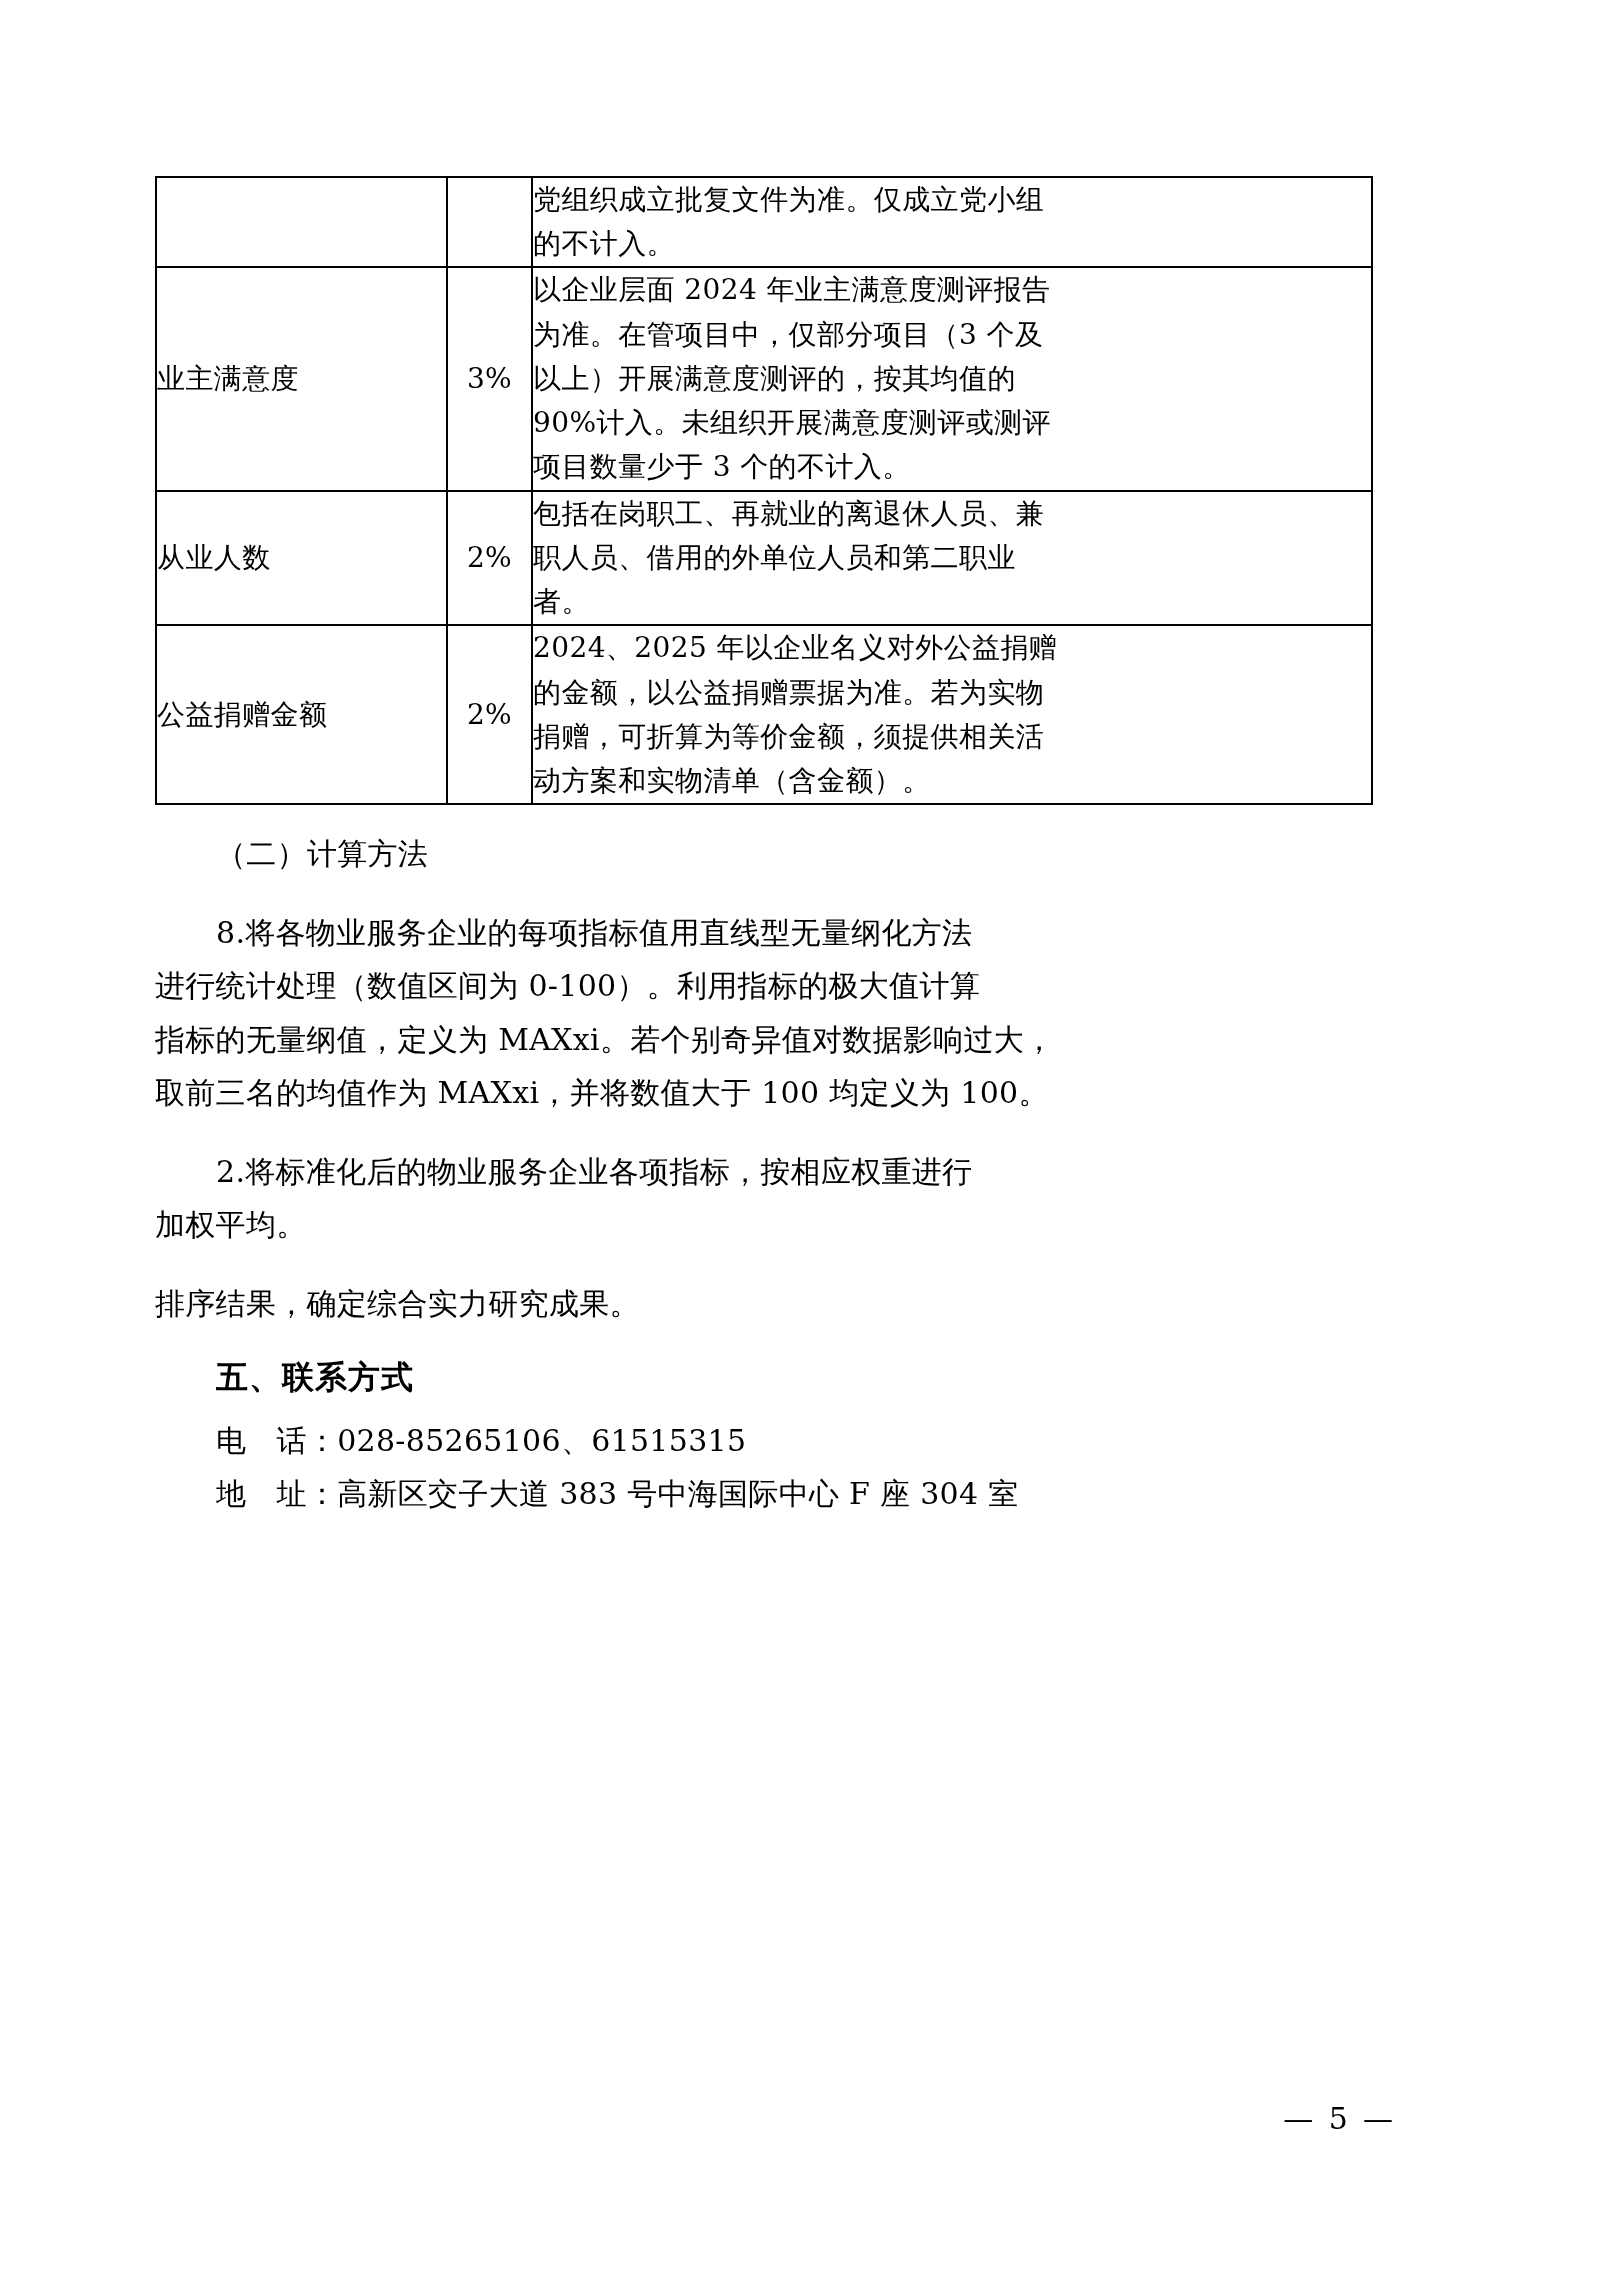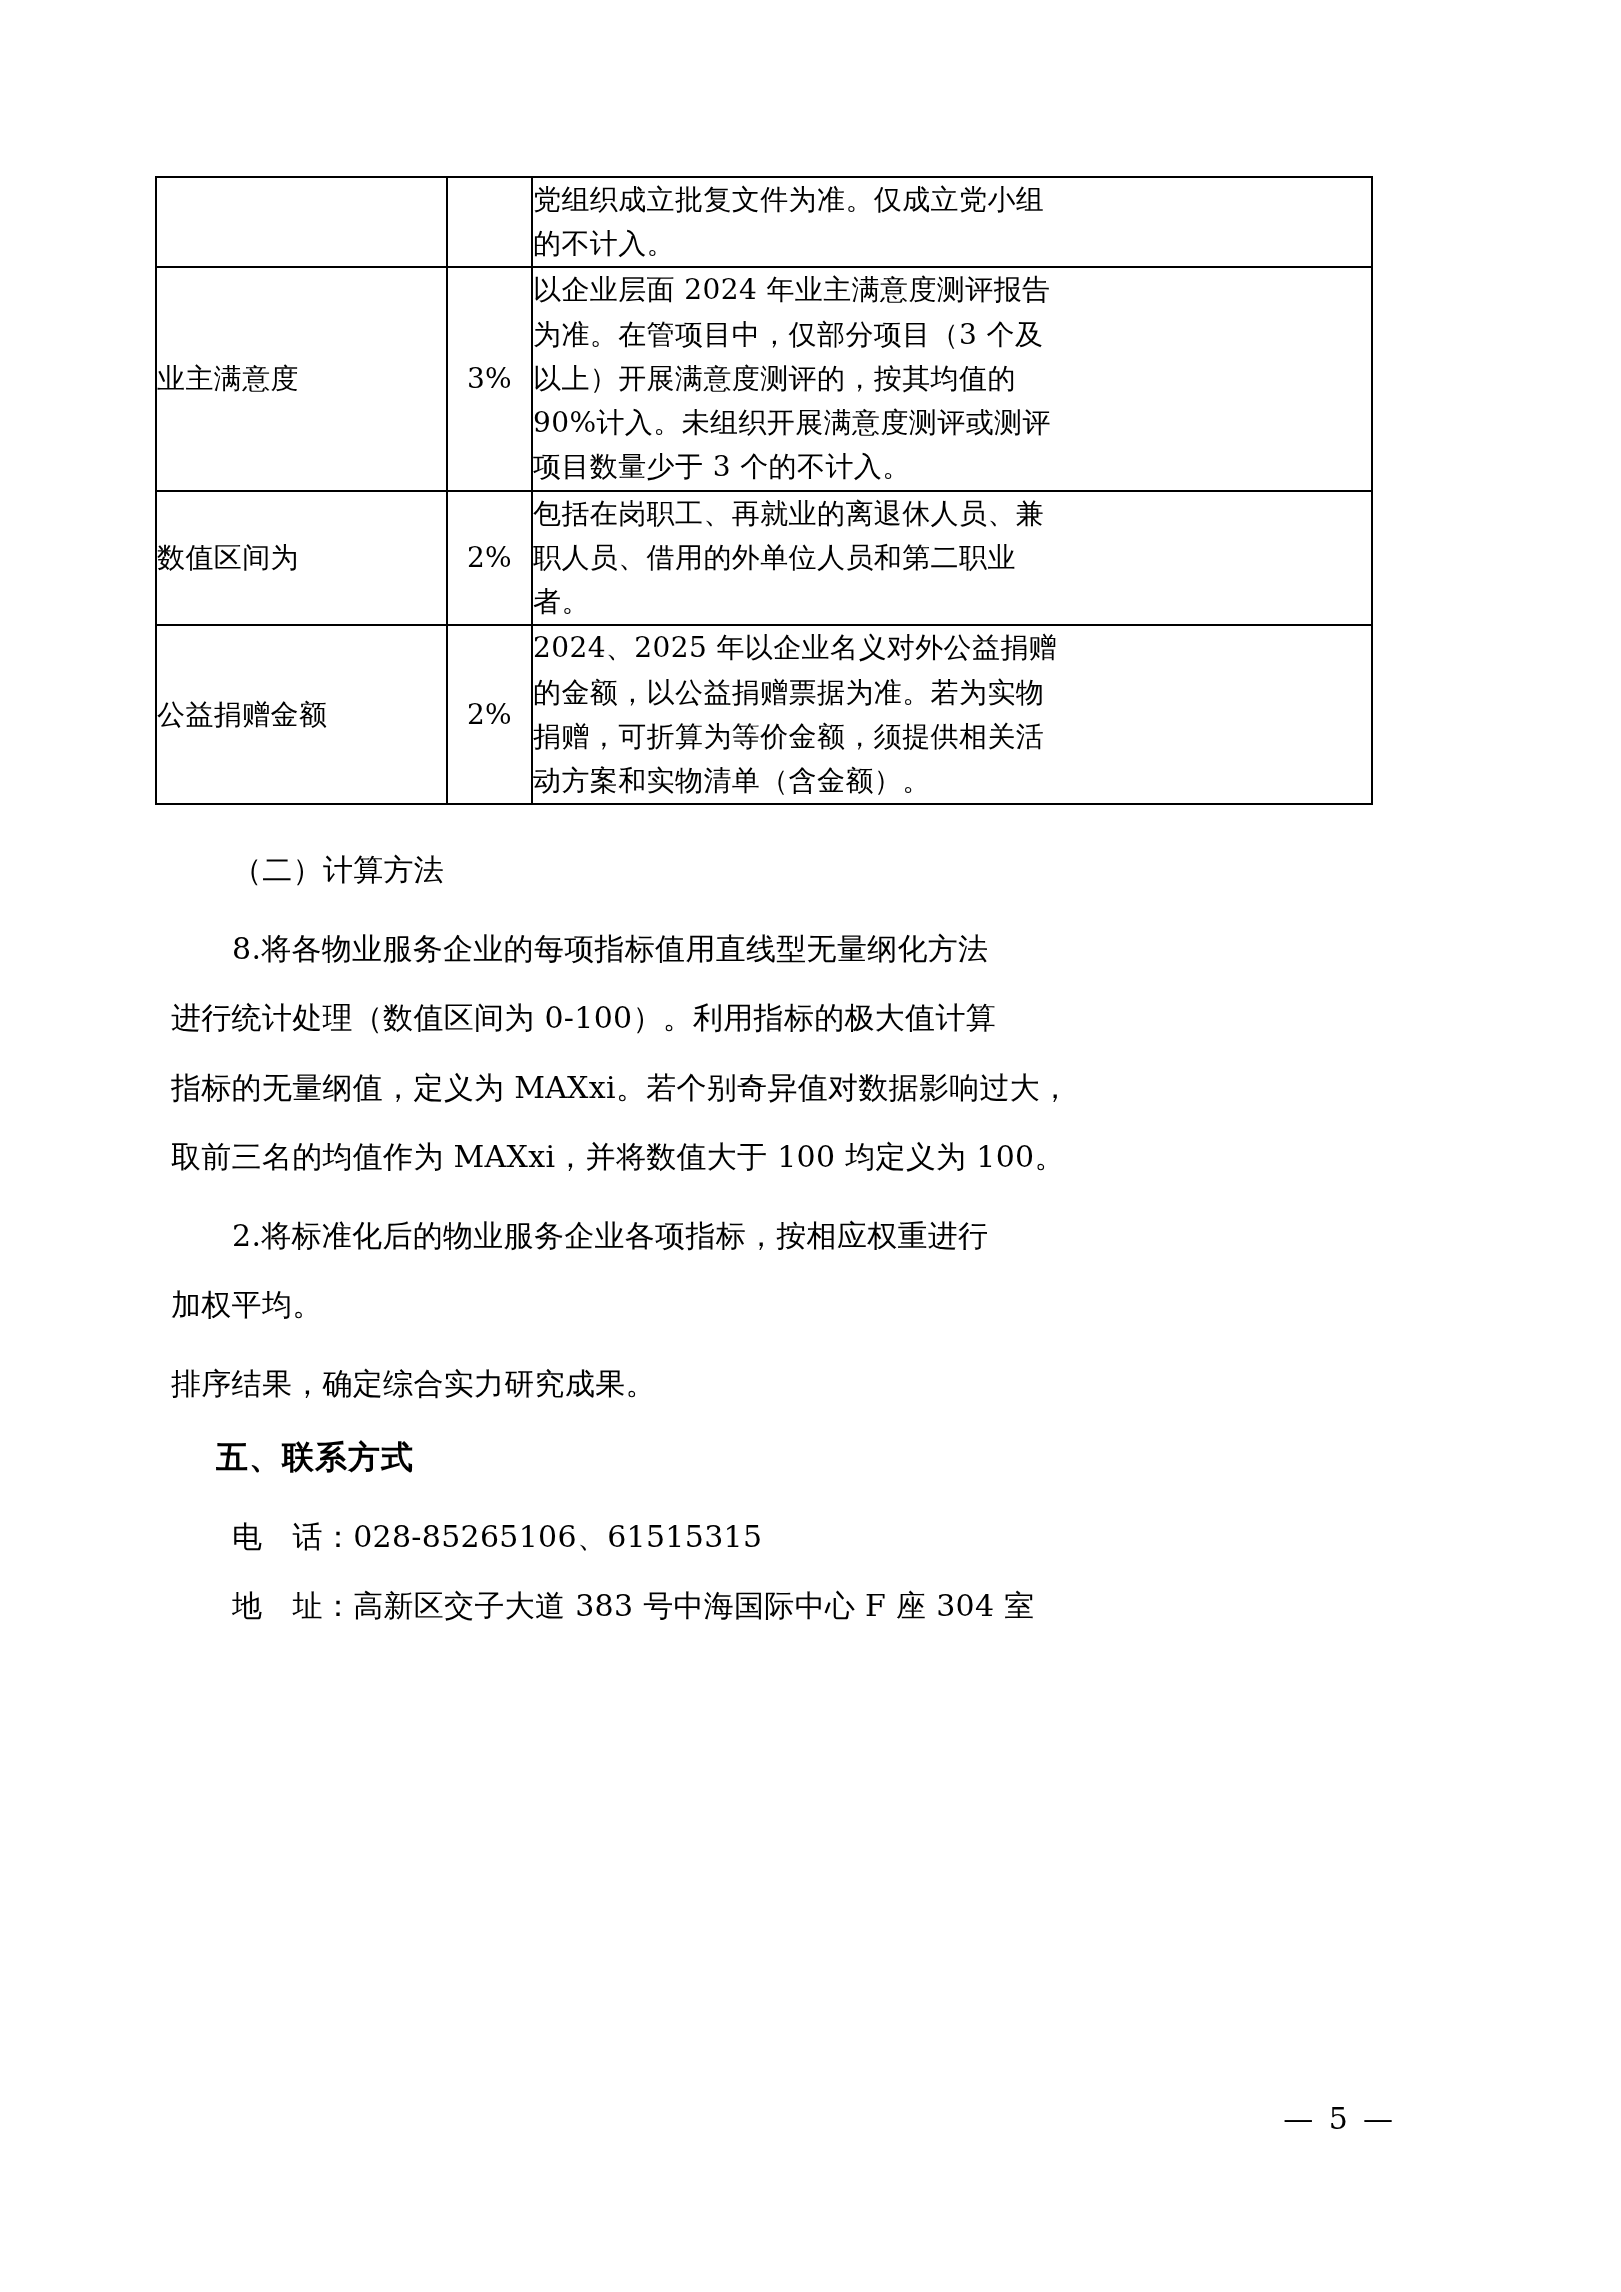--- a/index.html
+++ b/index.html
@@ -68,21 +68,21 @@
   }
   .desc-line {
     display: block;
     white-space: nowrap;
   }
 
   
   .para {
     font-size: 30px;
     line-height: 1.78;
-    margin: 16px;
+    margin: 0;
     letter-spacing: 0.3px;
     white-space: nowrap;
   }
   .para.indent { text-indent: 61px; }
   .para-block { margin-top: 25.5px; }
   .heading-bold {
     font-size: 32px;
     font-weight: bold;
     letter-spacing: 1px;
     text-indent: 61px;
@@ -128,21 +128,21 @@
           <td class="col-desc">
             <span class="desc-line">以企业层面 2024 年业主满意度测评报告</span>
             <span class="desc-line">为准。在管项目中，仅部分项目（3 个及</span>
             <span class="desc-line">以上）开展满意度测评的，按其均值的</span>
             <span class="desc-line">90%计入。未组织开展满意度测评或测评</span>
             <span class="desc-line">项目数量少于 3 个的不计入。</span>
           </td>
         </tr>
 
         <tr>
-          <td class="col-name">数值区间为</td>
+          <td class="col-name">从业人数</td>
           <td class="col-weight">2%</td>
           <td class="col-desc">
             <span class="desc-line">包括在岗职工、再就业的离退休人员、兼</span>
             <span class="desc-line">职人员、借用的外单位人员和第二职业</span>
             <span class="desc-line">者。</span>
           </td>
         </tr>
 
         <tr>
           <td class="col-name">公益捐赠金额</td>

